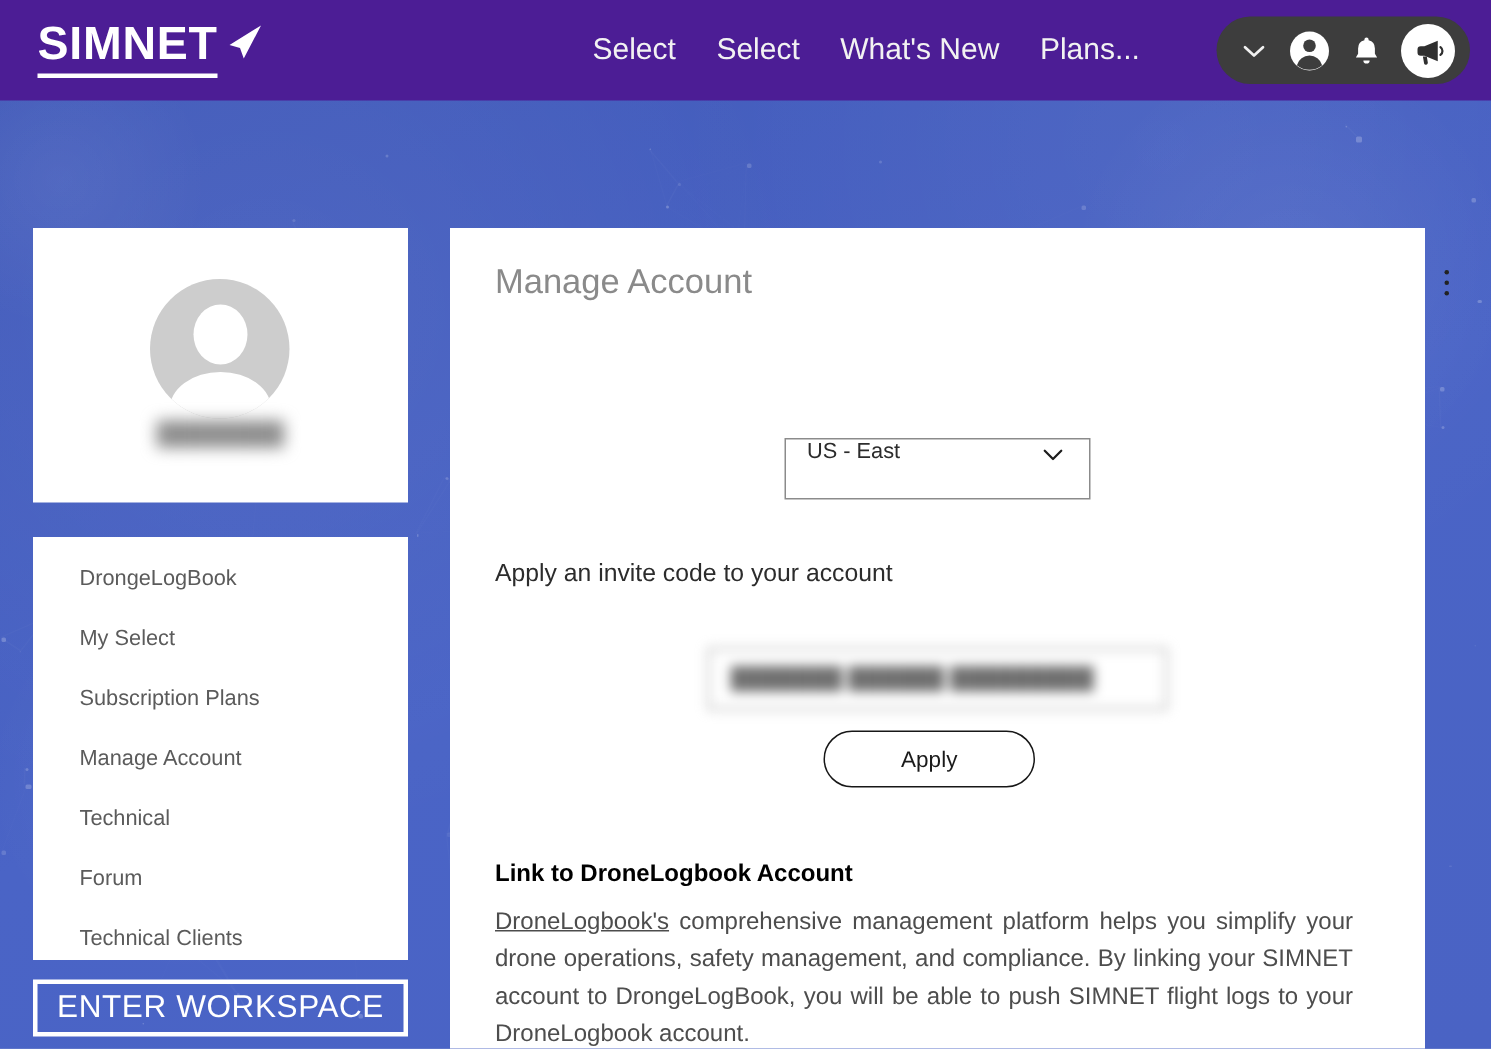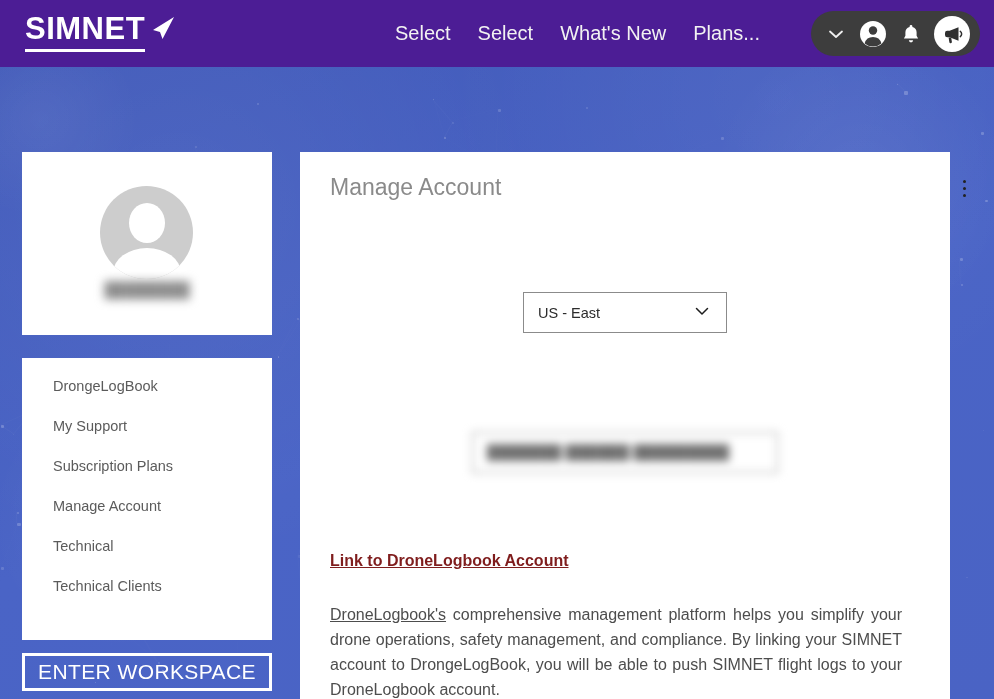--- a/index.html
+++ b/index.html
@@ -176,21 +176,21 @@
   }
   #region-label {
     position: absolute; left: 30px; top: 83px;
     font-size: 16.5px; color: #2c2c2c;
   }
   #region-select {
     position: absolute; left: 223px; top: 140px;
     width: 204px; height: 41px;
     border: 1px solid #8b8b8b;
     background: #ffffff;
-    display: flex; align-items: center;
+    display: flex; align-items: flex-start;
     padding: 0 14px;
     cursor: pointer;
   }
   #region-select .val { font-size: 14.5px; color: #2c2c2c; flex: 1; }
   #invite-label {
     position: absolute; left: 30px; top: 221px;
     font-size: 16.5px; color: #2c2c2c;
   }
   #invite-input {
     position: absolute; left: 172px; top: 280px;
@@ -209,22 +209,22 @@
     width: 141px; height: 38px;
     border: 1.6px solid #171717;
     border-radius: 20px;
     background: #ffffff;
     font-size: 15px;
     color: #1a1a1a;
     cursor: pointer;
     font-family: "Liberation Sans", sans-serif;
   }
   #dlb-title {
-    position: absolute; left: 30px; top: 400px;
-    font-size: 16px; font-weight: bold; color: #7f1d1d; text-decoration: underline;
+    position: absolute; left: 30px; top: 422px;
+    font-size: 16px; font-weight: bold; color: #000000;
   }
   #dlb-body {
     position: absolute; left: 30px; top: 450px;
     width: 572px;
     font-size: 16px;
     line-height: 25px;
     color: #4d4d4d;
     text-align: justify;
   }
   #dlb-body a {
@@ -580,45 +580,48 @@
 
 <div id="avatar">
   <div class="head"></div>
   <div class="body"></div>
 </div>
 
 <div id="username">████████</div>
 
 <div id="menu-card">
   <div class="menu-item">DrongeLogBook</div>
-  <div class="menu-item">My Support</div>
+  <div class="menu-item">My Select</div>
   <div class="menu-item">Subscription Plans</div>
   <div class="menu-item">Manage Account</div>
   <div class="menu-item">Technical</div>
+  <div class="menu-item">Forum</div>
   <div class="menu-item">Technical Clients</div>
 </div>
 
 <div id="enter-workspace">ENTER WORKSPACE</div>
 
 <div id="main-panel">
 
   <div id="panel-title">Manage Account</div>
 
 
   <div id="region-select">
     <span class="val">US - East</span>
     <span>
       <svg width="20" height="20" viewBox="0 0 20 20">
         <path d="M4.5 7.5 L10 13 L15.5 7.5" stroke="#1d1d1d" stroke-width="1.5" fill="none" stroke-linecap="round" stroke-linejoin="round"></path>
       </svg>
     </span>
   </div>
 
+  <div id="invite-label">Apply an invite code to your account</div>
 
   <input id="invite-input" type="text" value="███████ ██████ █████████" style="">
 
+  <button id="apply-btn">Apply</button>
 
   <div id="dlb-title">Link to DroneLogbook Account</div>
 
   <div id="dlb-body">
     <a href="#">DroneLogbook's</a><span> comprehensive management platform helps you simplify your drone operations, safety management, and compliance. By linking your SIMNET account to DrongeLogBook, you will be able to push SIMNET flight logs to your DroneLogbook account.</span>
   </div>
 </div>
 
 </body></html>

